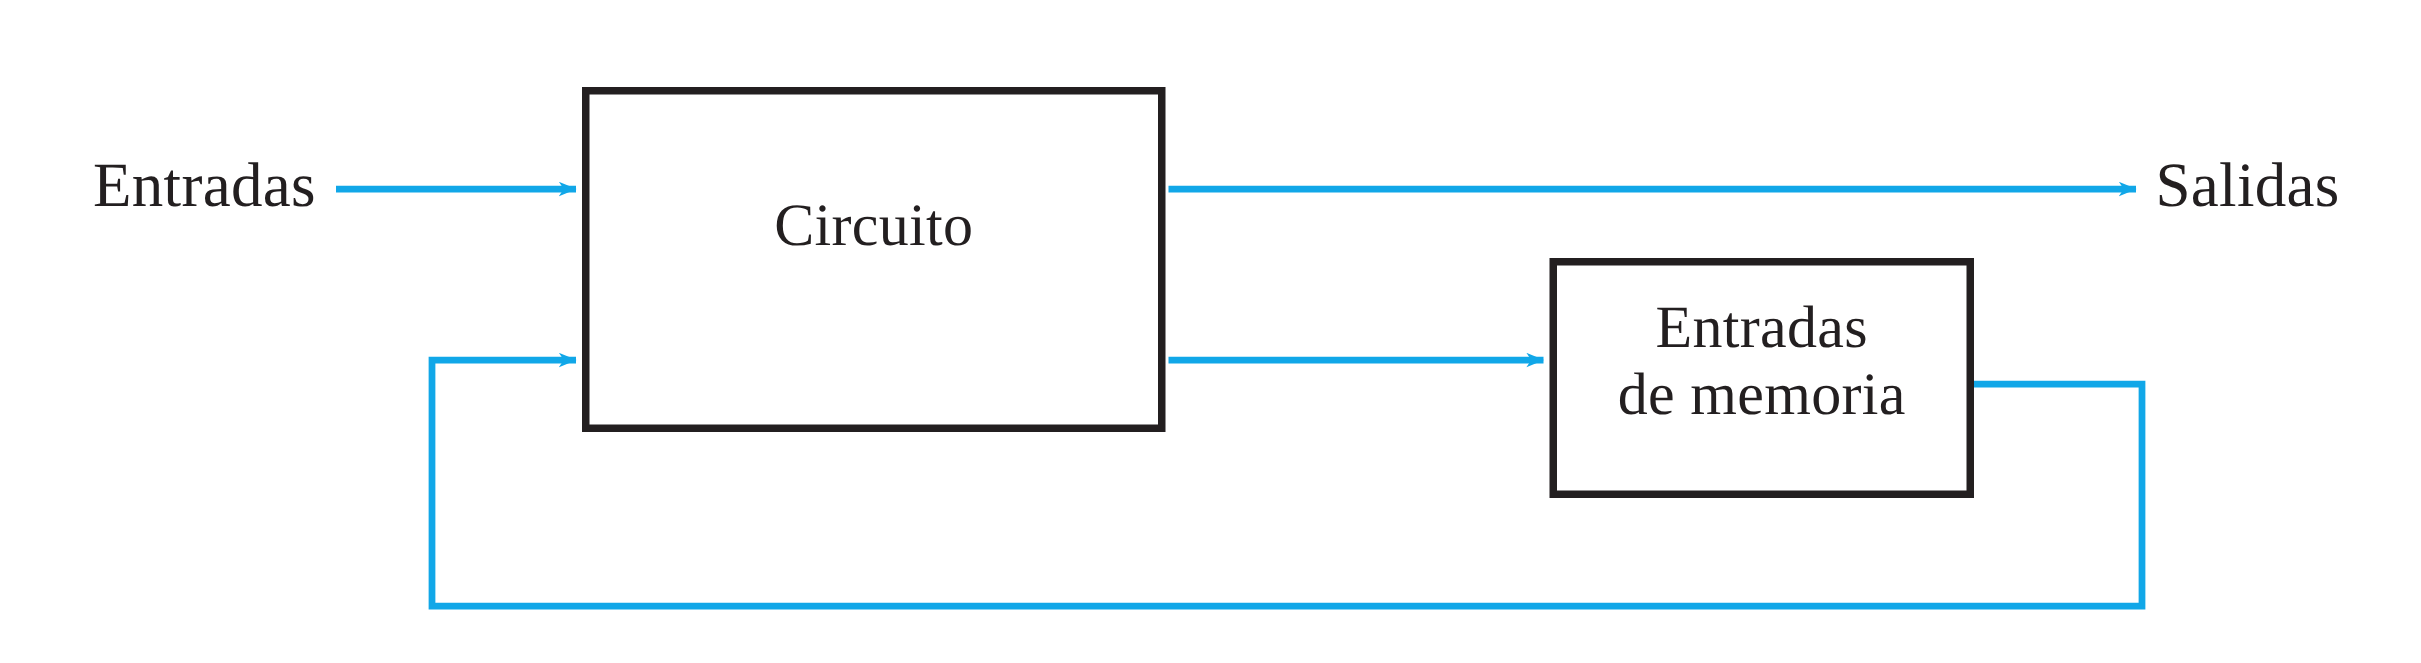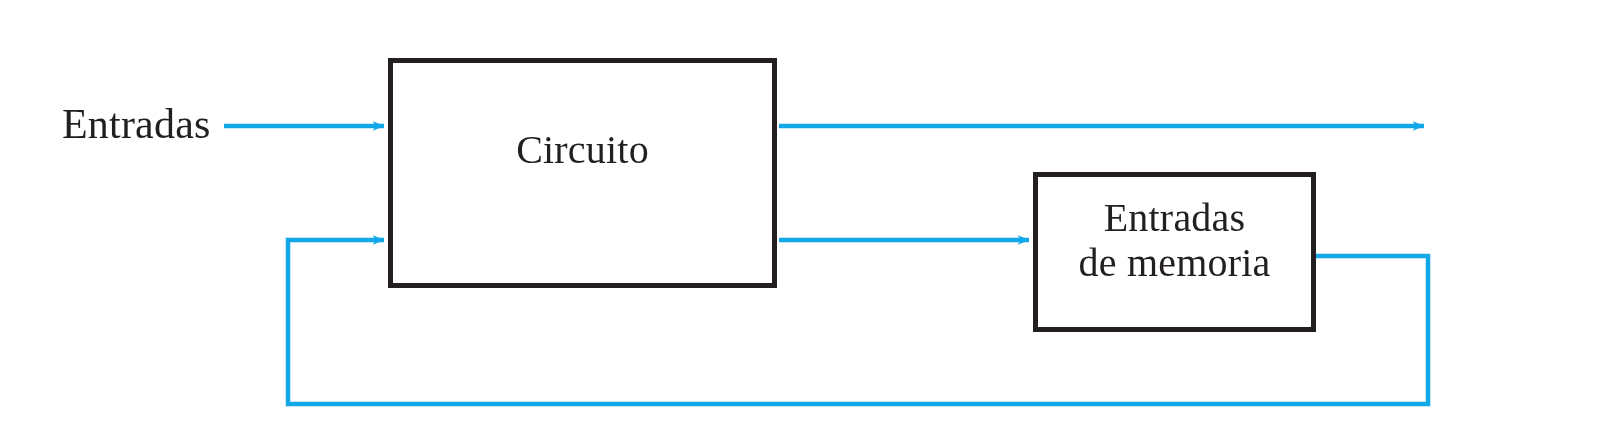--- a/index.html
+++ b/index.html
@@ -94,14 +94,15 @@
       <rect x="1035.5" y="174.5" width="278" height="155" fill="#ffffff" stroke="#231f20" stroke-width="5"></rect>
     </g>
   </svg>
 
   <div class="blk-label" id="label-combinational"><span>Circuito</span><br></div>
 
   <div class="blk-label" id="label-memory"><span>Entradas</span><br><span>de memoria</span></div>
 
   <div class="io-label" id="label-inputs">Entradas</div>
 
+  <div class="io-label" id="label-outputs">Salidas</div>
 
 </div>
 
 </body></html>

